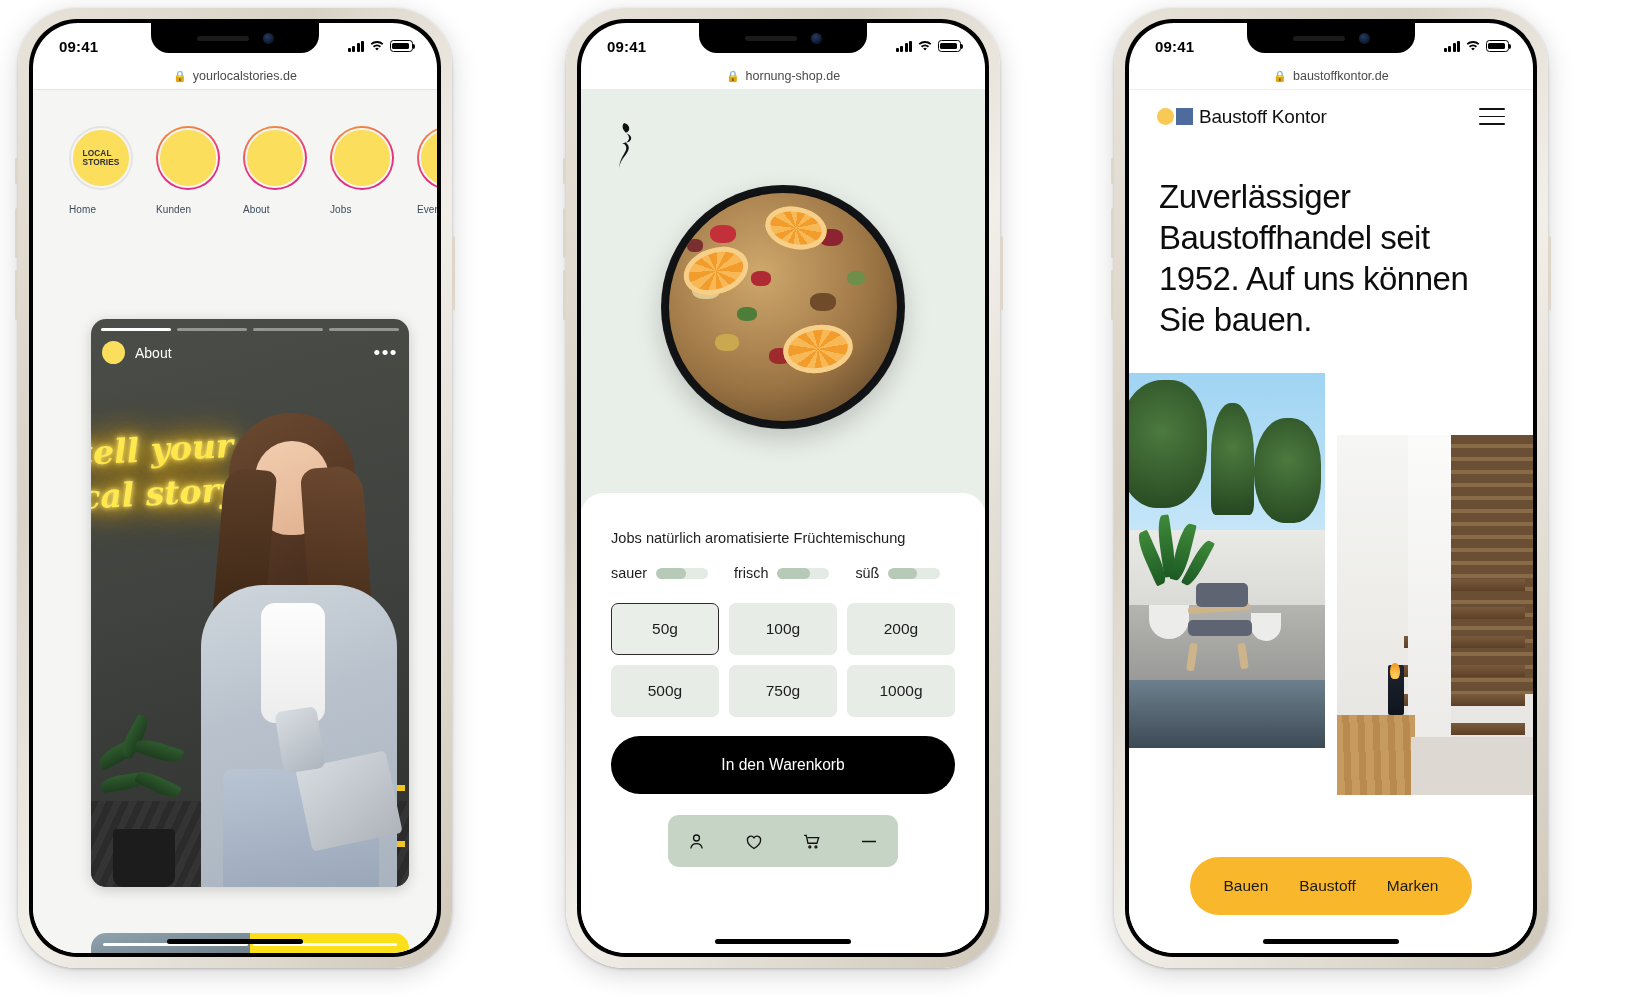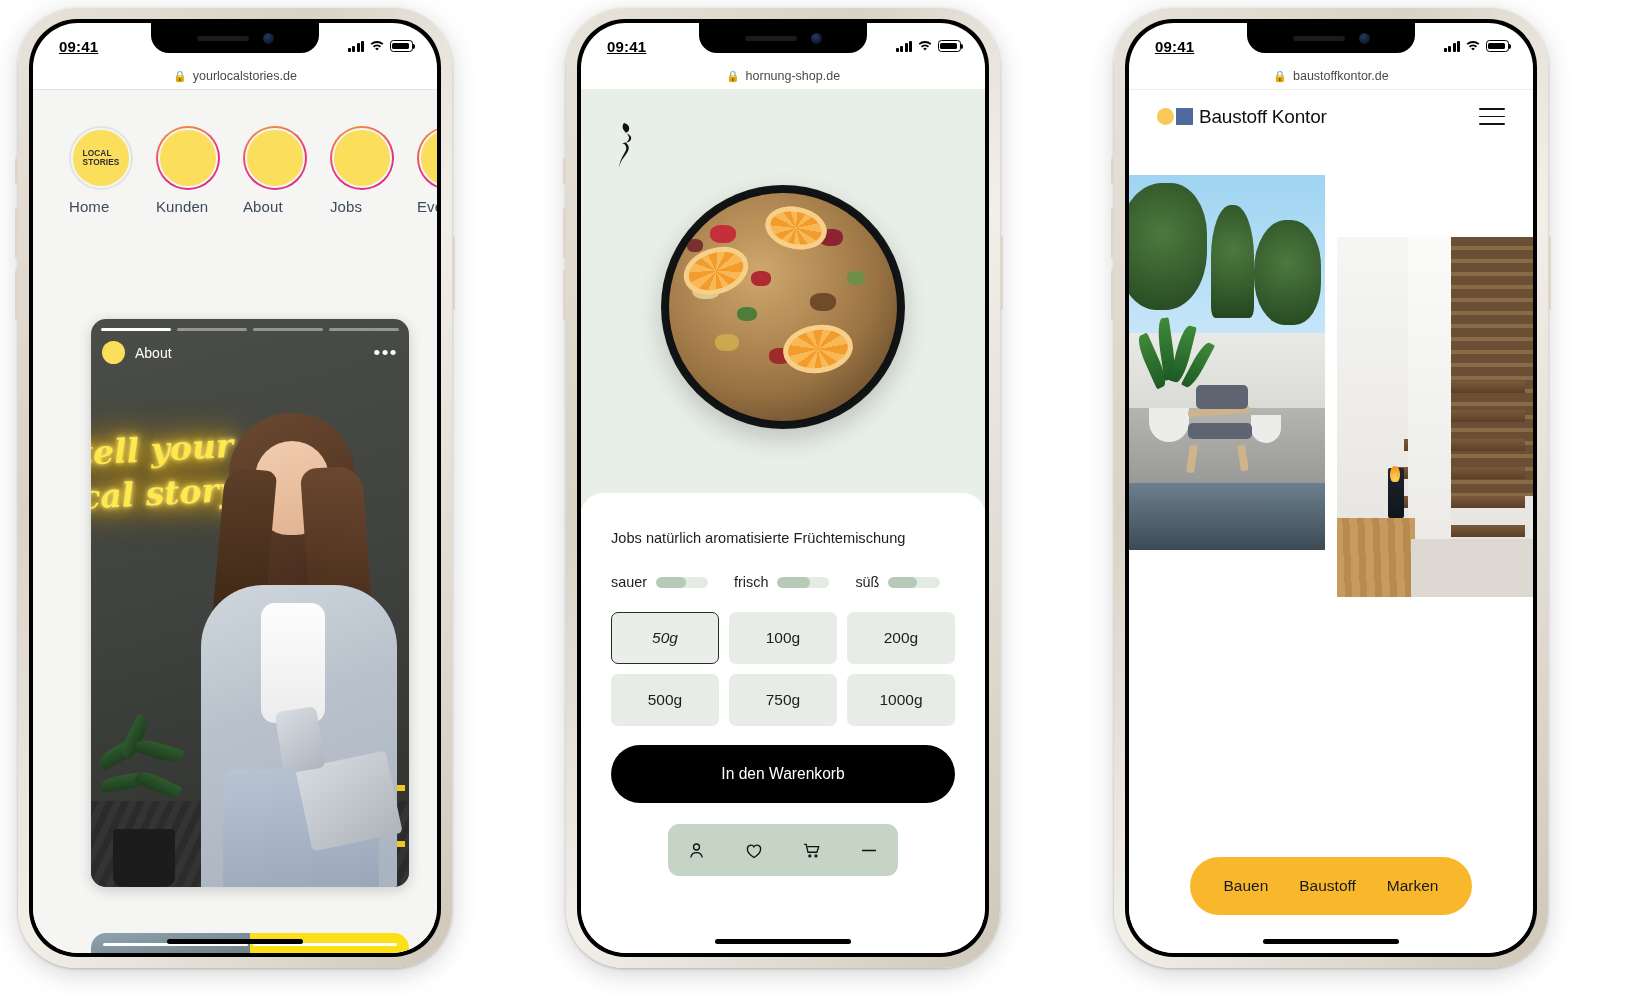--- a/index.html
+++ b/index.html
@@ -48,21 +48,21 @@
     border-bottom-left-radius: 18px; border-bottom-right-radius: 18px;
     z-index: 40; display:flex; align-items:center; justify-content:center; gap: 14px;
   }
   .notch .speaker { width: 52px; height: 5px; background:#1b1b1b; border-radius: 3px; }
   .notch .cam { width: 11px; height: 11px; border-radius: 50%;
     background: radial-gradient(circle at 40% 35%, #253b63 0%, #101c33 60%, #05080f 100%); }
 
   
   .statusbar {
     position: relative; height: 40px; display: flex; align-items: center;
-    justify-content: space-between; padding: 6px 24px 0 26px; z-index: 30; text-decoration: underline;
+    justify-content: space-between; padding: 6px 24px 0 26px; z-index: 30;
   }
   .sb-time { font-size: 15px; font-weight: 700; letter-spacing: .2px; color:#000; }
   .sb-right { display:flex; align-items:center; gap:5px; }
   .bars { display:flex; align-items:flex-end; gap:1.5px; height: 11px;}
   .bars i { display:block; width: 3px; background:#000; border-radius: 1px; }
   .bars i:nth-child(1){height:4px}.bars i:nth-child(2){height:6px}
   .bars i:nth-child(3){height:8.5px}.bars i:nth-child(4){height:11px}
   .batt { width: 23px; height: 11.5px; border:1.4px solid #000; border-radius: 3.4px; position:relative; }
   .batt::after{content:"";position:absolute;right:-3.4px;top:3px;width:2px;height:5px;background:#000;border-radius:0 2px 2px 0;}
   .batt i{position:absolute;left:1.4px;top:1.4px;bottom:1.4px;width:17px;background:#000;border-radius:1.6px;display:block;}
@@ -83,21 +83,21 @@
     padding: 2.2px; display:flex; align-items:center; justify-content:center;
     background: linear-gradient(160deg,#f5a02f 0%, #e7347c 55%, #d92f86 100%);
   }
   .story.seen .ring { background:#e3e3e1; }
   .story .disc {
     width:100%; height:100%; border-radius:50%; background:#fade5c;
     display:flex; align-items:center; justify-content:center;
     border: 2px solid #f5f5f3;
     font-size: 8.3px; font-weight: 800; line-height: 1.08; color:#2e2e34; letter-spacing:.1px;
   }
-  .story .slabel { margin-top: 8px; font-size: 15px; color:#3c4a5c; letter-spacing:.1px; }
+  .story .slabel { margin-top: 14px; font-size: 10px; color:#3c4a5c; letter-spacing:.1px; }
 
   .story-card {
     position:absolute; left: 58px; top: 229px; width: 318px; height: 568px;
     border-radius: 15px; overflow:hidden;
     background: linear-gradient(165deg,#4b4d48 0%, #3f423e 48%, #2d302d 100%);
     box-shadow: 0 3px 14px rgba(0,0,0,.18);
   }
   .sc-progress { position:absolute; top:9px; left:10px; right:10px; display:flex; gap:6px; z-index:5;}
   .sc-progress i { flex:1; height:2.6px; border-radius:2px; background: rgba(255,255,255,.42); }
   .sc-progress i.active { background:#fff; }
@@ -179,29 +179,29 @@
     position:absolute; border-radius: 50%;
     background: repeating-conic-gradient(#f29d2b 0deg 22deg, #f7b855 22deg 44deg);
     box-shadow: inset 0 0 0 5px #f6d08a;
   }
   .p2-card { background:#fff; border-radius: 22px 22px 0 0; margin-top: -16px;
     position:relative; padding: 26px 30px 0; }
   .pt-row { display:flex; align-items:flex-start; justify-content:space-between; gap:14px; }
   .p-title { font-size: 23px; line-height: 1.22; color:#111; font-weight:400; }
   .p-price { font-size: 15px; color:#111; padding-top: 5px; white-space:nowrap; }
   .p-sub { margin-top: 11px; font-size: 14.6px; color:#1d1d1d; }
-  .taste { display:flex; gap: 26px; margin-top: 28px; align-items:center; }
+  .taste { display:flex; gap: 26px; margin-top: 19px; align-items:center; }
   .taste-item { display:flex; align-items:center; gap:9px; }
   .taste-item .lbl { font-size: 14.4px; color:#1d1d1d; }
   .meter { width: 52px; height: 11px; border-radius: 6px; background:#e4eae4; position:relative; overflow:hidden;}
   .meter i { position:absolute; left:0; top:0; bottom:0; background:#b7c9b7; border-radius:6px; display:block;}
   .weights { display:grid; grid-template-columns: repeat(3, 1fr); gap: 10px; margin-top: 22px; }
   .w-btn { height: 52px; border-radius: 7px; background:#e7ece7; border: 1px solid transparent;
     display:flex; align-items:center; justify-content:center; font-size: 15.5px; color:#1d1d1d;}
-  .w-btn.sel { border: 1.6px solid #2b2b2b; background:#e9eee9;font-style:italic; }
+  .w-btn.sel { border: 1.6px solid #2b2b2b; background:#e9eee9; }
   .cart-btn { margin-top: 19px; height: 58px; border-radius: 29px; background:#000; color:#fff;
     display:flex; align-items:center; justify-content:center; font-size: 15.6px; }
   .tabbar { margin: 21px auto 0; width: 230px; height: 52px; border-radius: 11px;
     background:#c6d4c6; display:flex; align-items:center; justify-content:space-around; }
   .tabbar .ti { width: 24px; height: 24px; display:flex; align-items:center; justify-content:center; }
 
   
   #phone3 { left: 1114px; top: 8px; width: 434px; height: 960px; }
   .p3-body { height: calc(100% - 66px); background:#fff; position:relative;}
   .p3-nav { height: 54px; display:flex; align-items:center; justify-content:space-between;
@@ -575,20 +575,21 @@
               <span class="sq"></span>
               <span class="txt">Baustoff Kontor</span>
             </div>
             <div class="burger">
                 <i></i>
                 <i></i>
                 <i></i>
               </div>
           </div>
 
+          <div class="p3-head">Zuverlässiger Baustoffhandel seit 1952. Auf uns können Sie bauen.</div>
 
           <div class="p3-gallery">
             <div class="ph-a">
               <span class="sky"></span>
               <span class="tree" style="left:-6%;top:2%;width:46%;height:34%;border-radius:50% 40% 46% 44%"></span>
               <span class="tree" style="left:42%;top:8%;width:22%;height:30%;border-radius:46% 46% 10% 10%"></span>
               <span class="tree" style="left:64%;top:12%;width:34%;height:28%;border-radius:48% 44% 40% 46%"></span>
               <span class="wall"></span>
               <span class="deck"></span>
               <span class="pool"></span>

